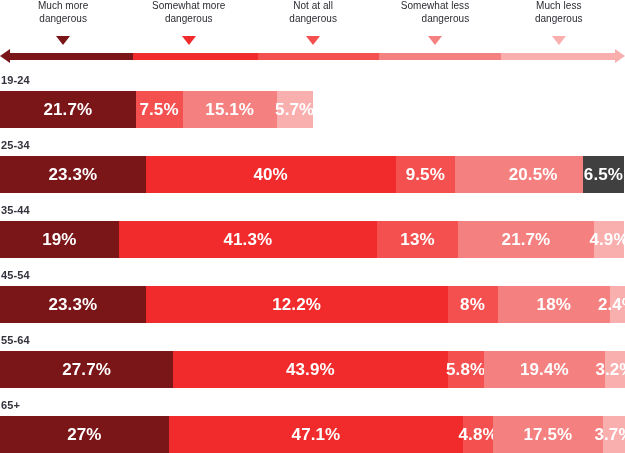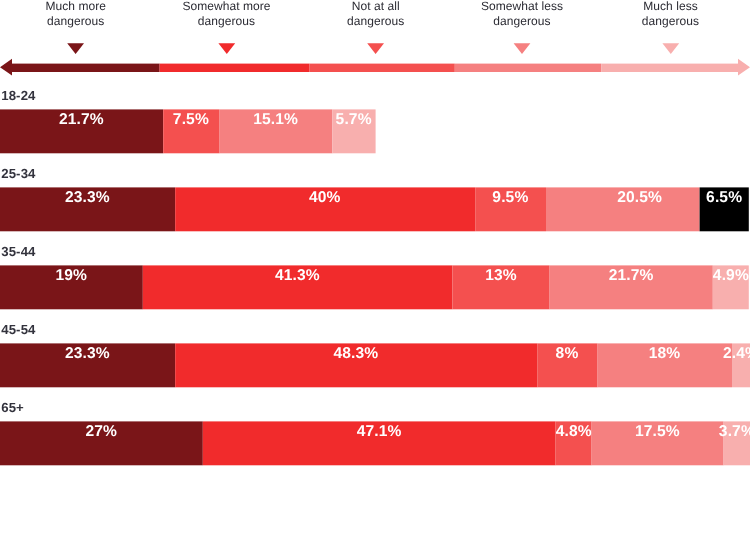--- a/index.html
+++ b/index.html
@@ -91,23 +91,24 @@
     display: flex;
     width: 625px;
     height: 37px;
     margin-top: 4px;
     margin-bottom: 10px;
     overflow: hidden;
   }
   .bar-seg {
     height: 37px;
     display: flex;
+    align-items: center;
     justify-content: center;
     color: #ffffff;
-    font-size: 13px;
+    font-size: 17px;
     font-weight: bold;
     letter-spacing: 0.1px;
     white-space: nowrap;
     flex-shrink: 0;
   }
 </style>
 </head>
 <body>
 
 <div id="legend">
@@ -116,21 +117,21 @@
       <span class="l2">dangerous</span>
     </div>
     <div class="legend-item" style="left: 30.2%; transform: translateX(-50%);">
       <span class="l1">Somewhat more</span>
       <span class="l2">dangerous</span>
     </div>
     <div class="legend-item" style="left: 50.1%; transform: translateX(-50%);">
       <span class="l1">Not at all</span>
       <span class="l2">dangerous</span>
     </div>
-    <div class="legend-item" style="left: 69.6%; transform: translateX(-50%);">
+    <div class="legend-item" style="left: 69.6%; transform: translateX(-50%); text-align: right;">
       <span class="l1">Somewhat less</span>
       <span class="l2">dangerous</span>
     </div>
     <div class="legend-item" style="left: 89.4%; transform: translateX(-50%);">
       <span class="l1">Much less</span>
       <span class="l2">dangerous</span>
     </div>
   </div>
 
 <div id="markers">
@@ -148,21 +149,21 @@
       <div class="seg" style="width: 20.5%; background: rgb(241, 43, 44);"></div>
       <div class="seg" style="width: 20%; background: rgb(244, 80, 79);"></div>
       <div class="seg" style="width: 20%; background: rgb(245, 128, 128);"></div>
       <div class="seg" style="width: 19%; background: rgb(248, 175, 174);"></div>
     </div>
   <span class="axis-cap" id="axis-cap-right"></span>
 </div>
 
 <div id="rows">
     <div class="row">
-      <div class="row-label">18-24</div>
+      <div class="row-label">19-24</div>
       <div class="row-bar">
         <div class="bar-seg" style="width: 21.7%; background: rgb(122, 21, 24);">
           <span>21.7%</span>
         </div>
         <div class="bar-seg" style="width: 7.5%; background: rgb(244, 80, 79);">
           <span>7.5%</span>
         </div>
         <div class="bar-seg" style="width: 15.1%; background: rgb(245, 128, 128);">
           <span>15.1%</span>
         </div>
@@ -179,21 +180,21 @@
         </div>
         <div class="bar-seg" style="width: 40%; background: rgb(241, 43, 44);">
           <span>40%</span>
         </div>
         <div class="bar-seg" style="width: 9.5%; background: rgb(244, 80, 79);">
           <span>9.5%</span>
         </div>
         <div class="bar-seg" style="width: 20.5%; background: rgb(245, 128, 128); padding-left: 28px;">
           <span>20.5%</span>
         </div>
-        <div class="bar-seg" style="width: 6.5%; background: #000000;">
+        <div class="bar-seg" style="width: 6.5%; background: #404040;">
           <span>6.5%</span>
         </div>
       </div>
     </div>
     <div class="row">
       <div class="row-label">35-44</div>
       <div class="row-bar">
         <div class="bar-seg" style="width: 19%; background: rgb(122, 21, 24);">
           <span>19%</span>
         </div>
@@ -211,34 +212,52 @@
         </div>
       </div>
     </div>
     <div class="row">
       <div class="row-label">45-54</div>
       <div class="row-bar">
         <div class="bar-seg" style="width: 23.3%; background: rgb(122, 21, 24);">
           <span>23.3%</span>
         </div>
         <div class="bar-seg" style="width: 48.3%; background: rgb(241, 43, 44);">
-          <span>48.3%</span>
+          <span>12.2%</span>
         </div>
         <div class="bar-seg" style="width: 8%; background: rgb(244, 80, 79);">
           <span>8%</span>
         </div>
         <div class="bar-seg" style="width: 18%; background: rgb(245, 128, 128);">
           <span>18%</span>
         </div>
         <div class="bar-seg" style="width: 2.4%; background: rgb(248, 175, 174);">
           <span>2.4%</span>
         </div>
       </div>
     </div>
     <div class="row">
+      <div class="row-label">55-64</div>
+      <div class="row-bar">
+        <div class="bar-seg" style="width: 27.7%; background: rgb(122, 21, 24);">
+          <span>27.7%</span>
+        </div>
+        <div class="bar-seg" style="width: 43.9%; background: rgb(241, 43, 44);">
+          <span>43.9%</span>
+        </div>
+        <div class="bar-seg" style="width: 5.8%; background: rgb(244, 80, 79);">
+          <span>5.8%</span>
+        </div>
+        <div class="bar-seg" style="width: 19.4%; background: rgb(245, 128, 128);">
+          <span>19.4%</span>
+        </div>
+        <div class="bar-seg" style="width: 3.2%; background: rgb(248, 175, 174);">
+          <span>3.2%</span>
+        </div>
+      </div>
     </div>
     <div class="row">
       <div class="row-label">65+</div>
       <div class="row-bar">
         <div class="bar-seg" style="width: 27%; background: rgb(122, 21, 24);">
           <span>27%</span>
         </div>
         <div class="bar-seg" style="width: 47.1%; background: rgb(241, 43, 44);">
           <span>47.1%</span>
         </div>

